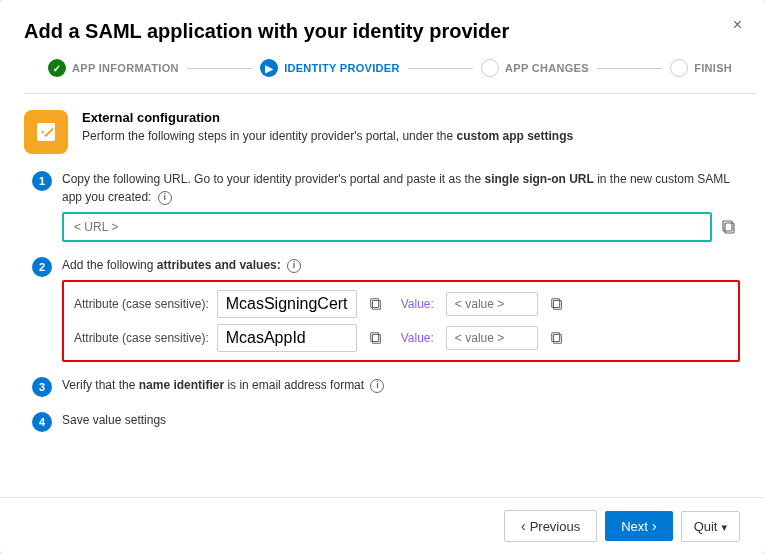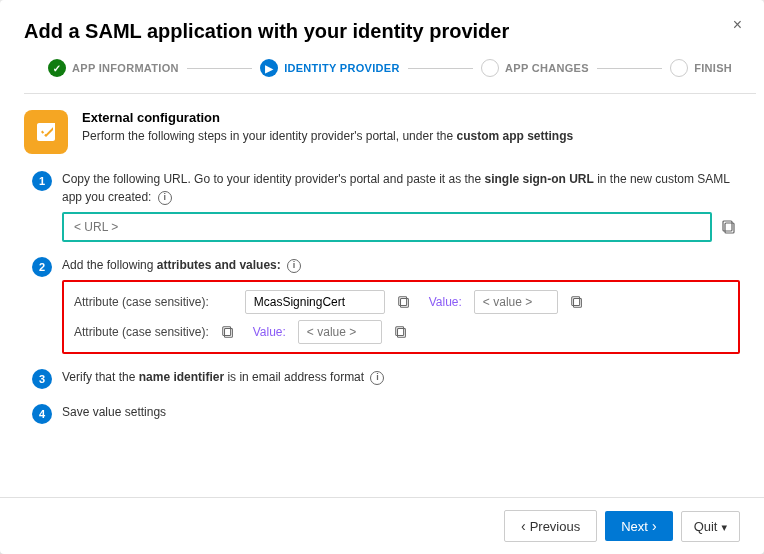--- a/index.html
+++ b/index.html
@@ -215,36 +215,35 @@
     }
     .attr-row:last-child { margin-bottom: 0; }
     .attr-label {
       color: #444;
       white-space: nowrap;
     }
     .attr-input {
       border: 1px solid #ccc;
       border-radius: 2px;
       padding: 4px 8px;
-      font-size: 12px;
+      font-size: 16px;
       width: 140px;
       outline: none;
       background: #fff;
-      margin-left: 28px;
     }
     .attr-value-label {
       color: #8b5cf6;
       margin-left: 6px;
     }
     .attr-value-input {
       border: 1px solid #ccc;
       border-radius: 2px;
       padding: 4px 8px;
       font-size: 12px;
-      width: 84px;
+      width: 92px;
       outline: none;
       background: #fff;
       margin-left: 4px;
     }
     .dialog-footer {
       display: flex;
       justify-content: flex-end;
       align-items: center;
       padding: 12px 24px;
       border-top: 1px solid #e0e0e0;
@@ -388,20 +387,21 @@
               <span class="copy-icon">
                 <svg width="14" height="14" viewBox="0 0 16 16" fill="#666">
                   <rect x="4" y="4" width="9" height="10" rx="1" stroke="#666" fill="none" stroke-width="1.2"></rect>
                   <rect x="2" y="2" width="9" height="10" rx="1" stroke="#666" fill="none" stroke-width="1.2"></rect>
                 </svg>
               </span>
             </div>
 
             <div class="attr-row">
               <span class="attr-label">Attribute (case sensitive):</span>
+              <input class="attr-input" type="text" readonly="" value="McasAppId" style="">
               <span class="copy-icon">
                 <svg width="14" height="14" viewBox="0 0 16 16" fill="#666">
                   <rect x="4" y="4" width="9" height="10" rx="1" stroke="#666" fill="none" stroke-width="1.2"></rect>
                   <rect x="2" y="2" width="9" height="10" rx="1" stroke="#666" fill="none" stroke-width="1.2"></rect>
                 </svg>
               </span>
               <span class="attr-value-label">Value:</span>
               <input class="attr-value-input" type="text" readonly="" placeholder="&lt; value &gt;" style="">
               <span class="copy-icon">
                 <svg width="14" height="14" viewBox="0 0 16 16" fill="#666">

